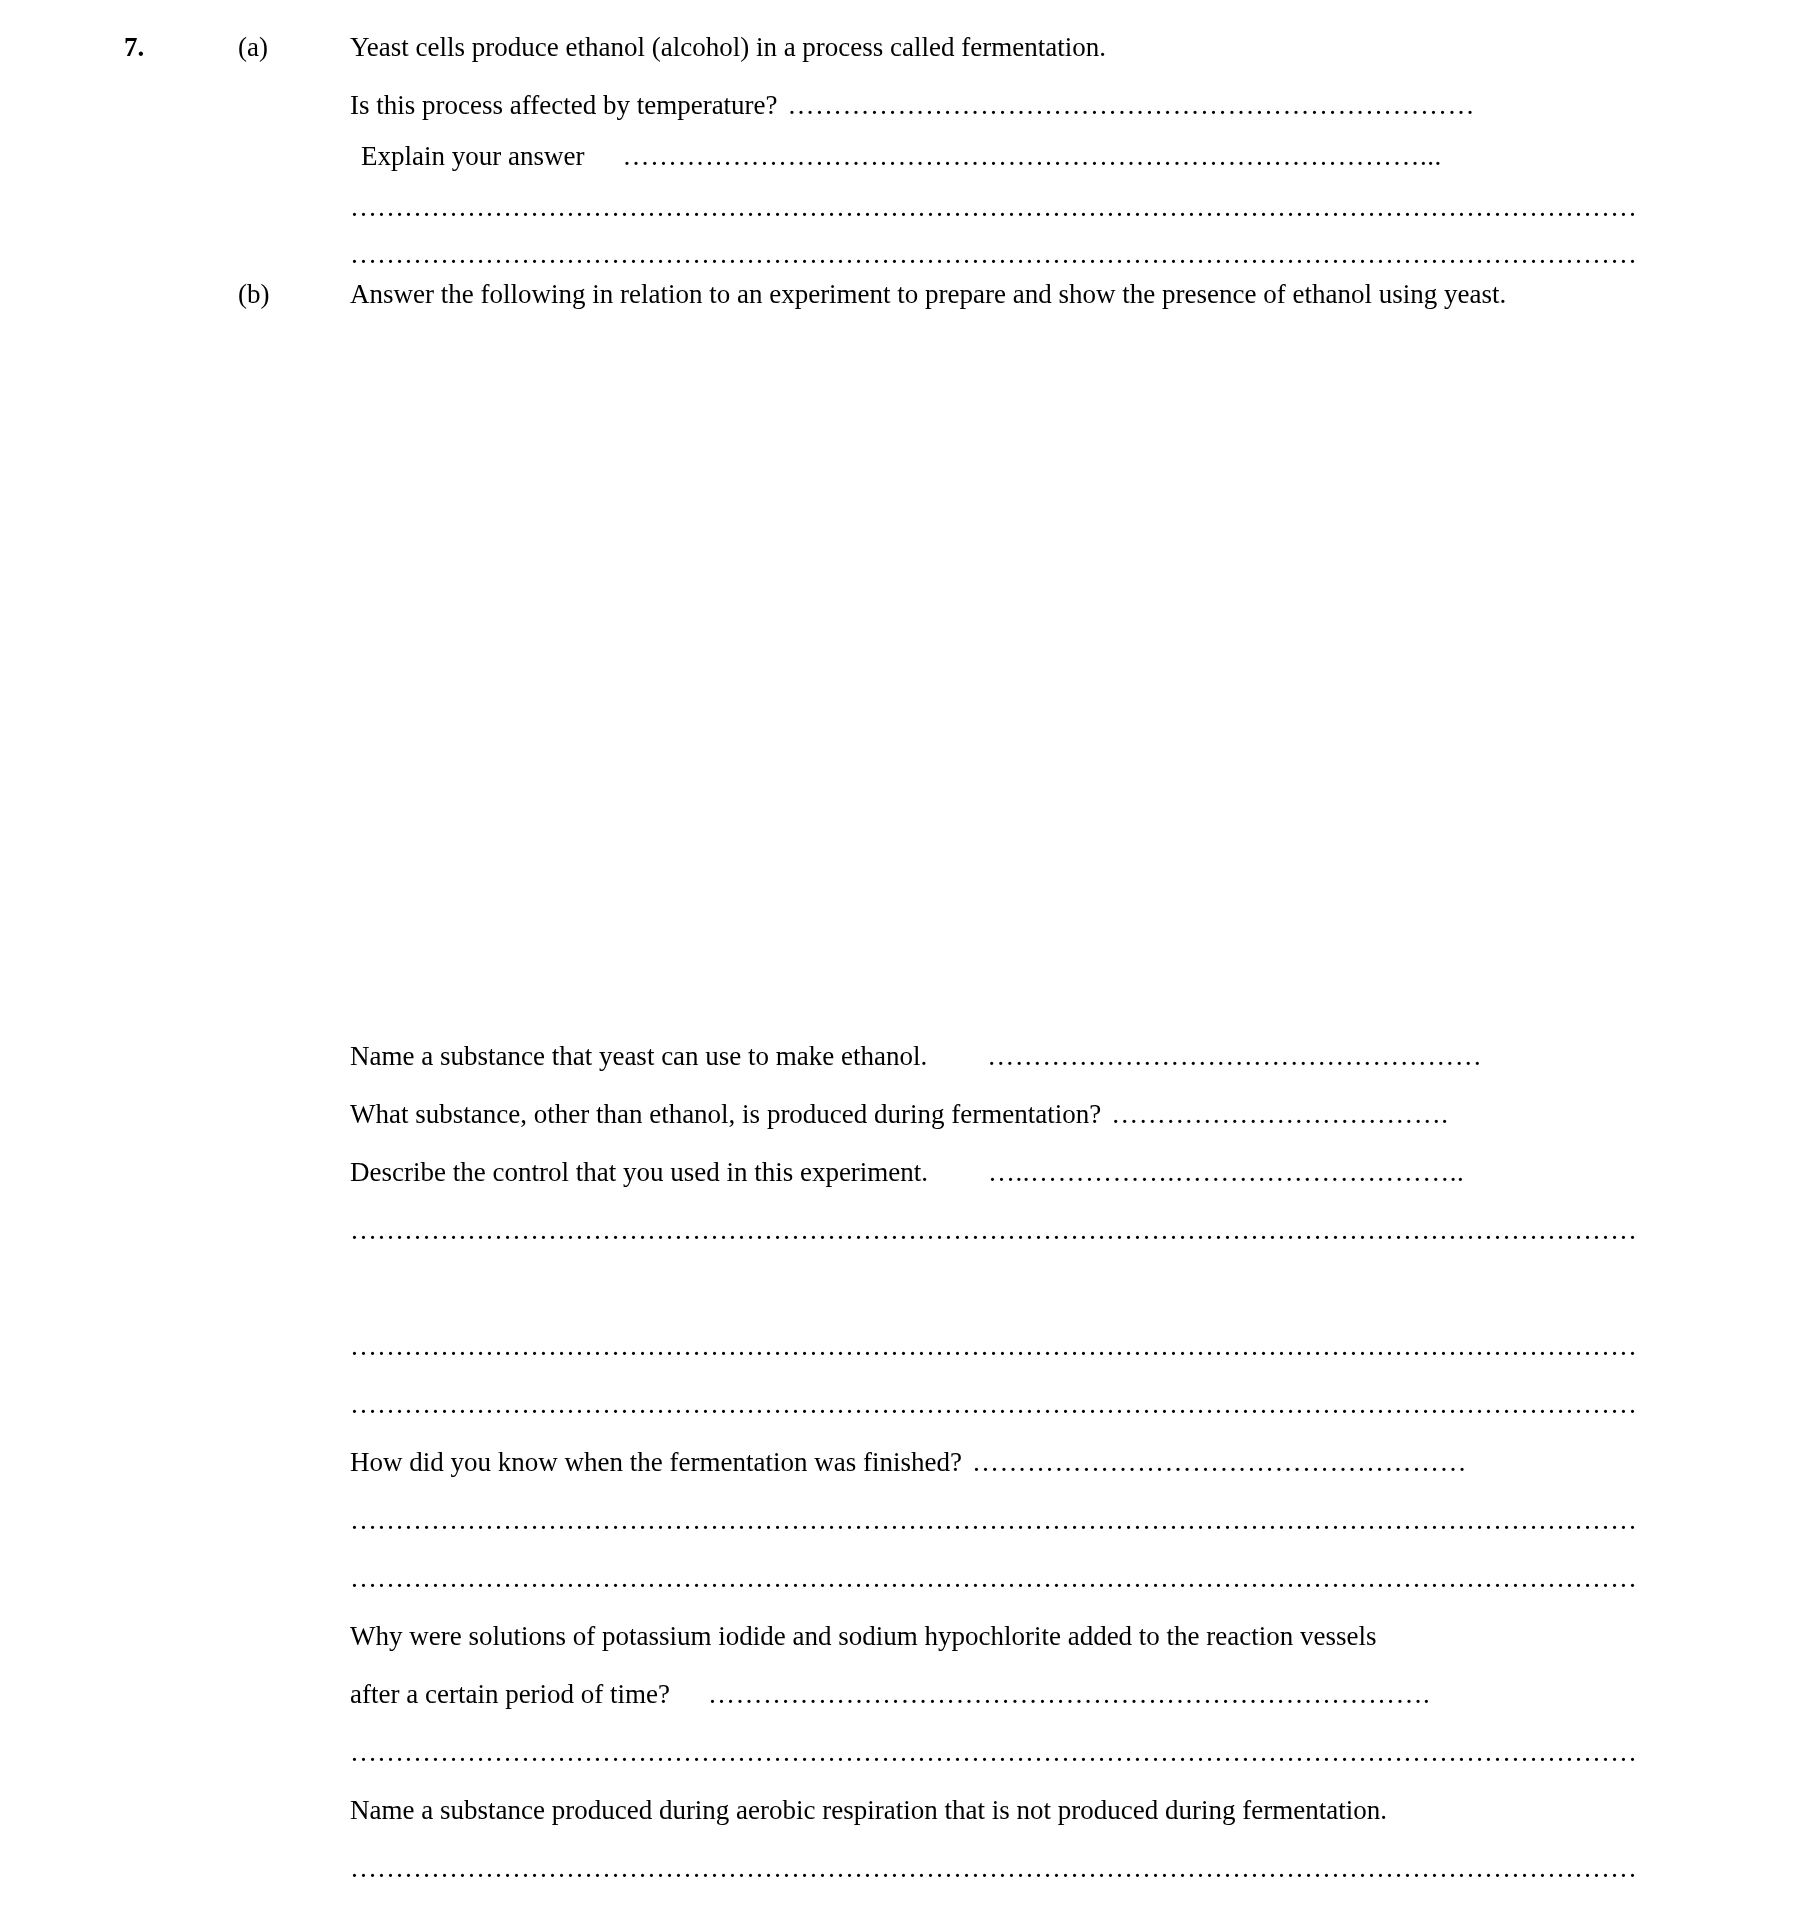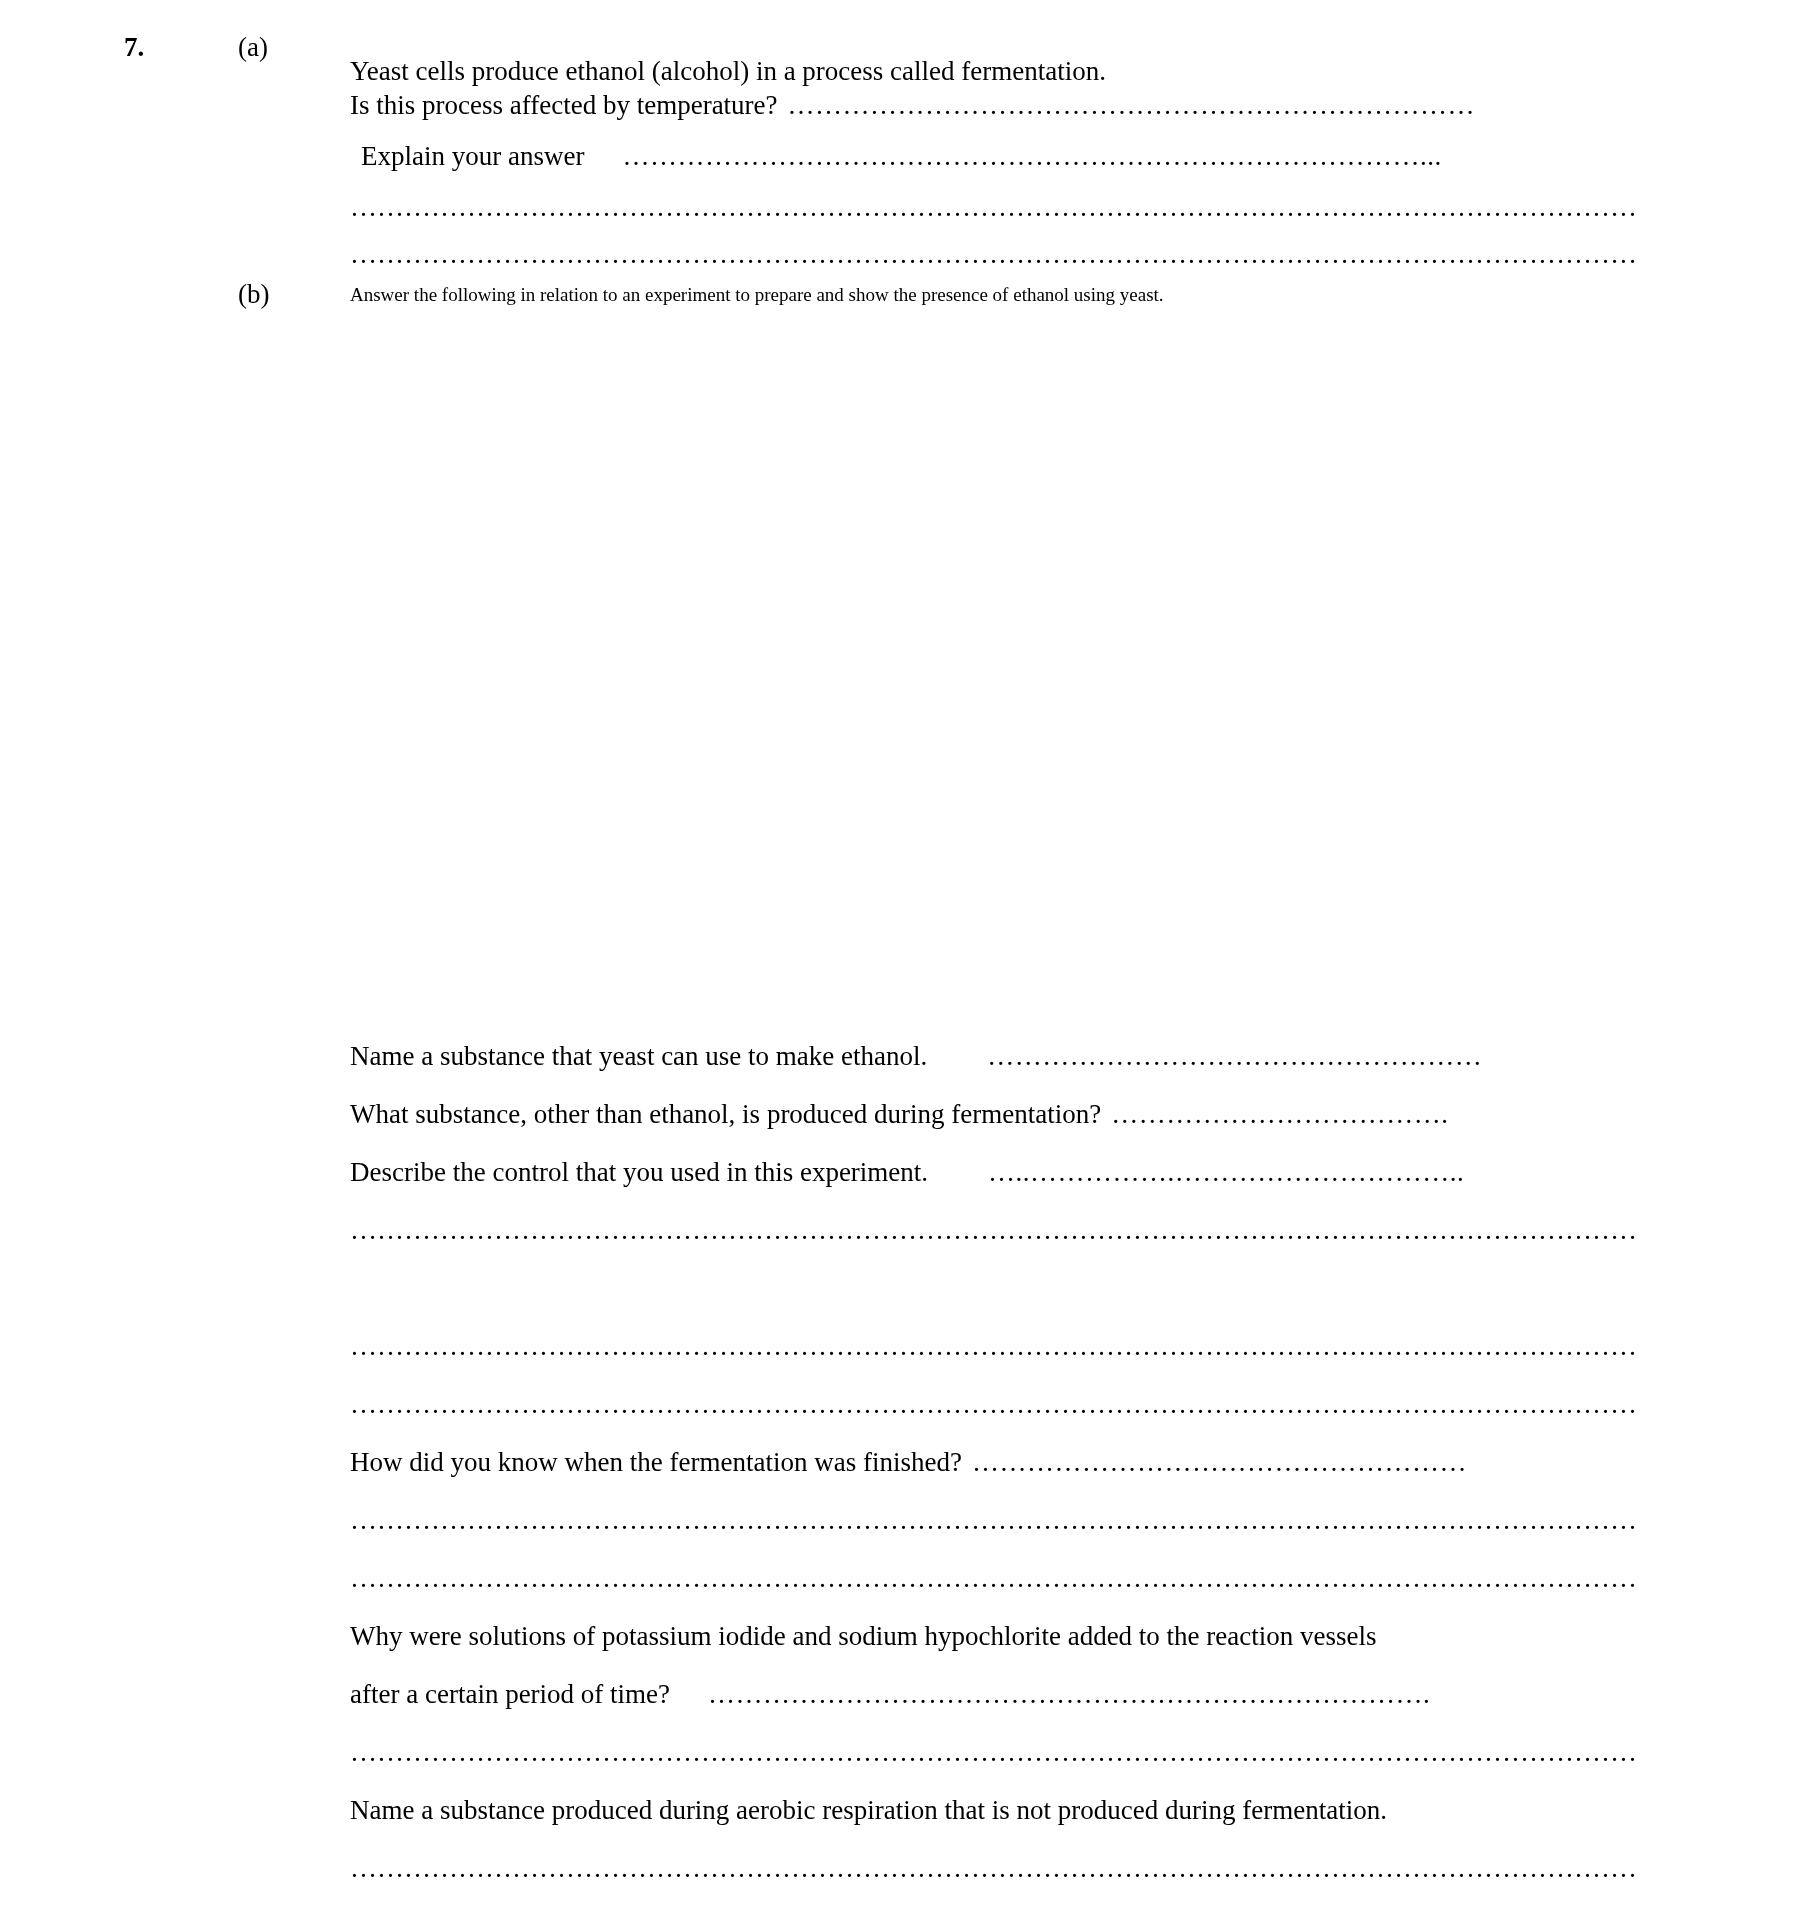--- a/index.html
+++ b/index.html
@@ -33,21 +33,20 @@
     width: 90px;
     font-size: 27px;
     line-height: 34px;
   }
   .body {
     position: absolute;
     left: 350px;
     right: 178px;
     font-size: 27px;
     line-height: 34px;
-    margin-top: 24px;
   }
 
   
   .line {
     position: absolute;
     left: 350px;
     width: 1290px;
     font-size: 27px;
     line-height: 34px;
     white-space: nowrap;
@@ -72,21 +71,21 @@
     font-size: 27px;
     line-height: 34px;
     overflow: hidden;
     white-space: nowrap;
   }
 
   .para {
     position: absolute;
     left: 350px;
     width: 1290px;
-    font-size: 19px;
+    font-size: 27px;
     line-height: 35px;
   }
 
   .answer-space {
     position: absolute;
     left: 350px;
     width: 1290px;
   }
 </style>
 </head>

